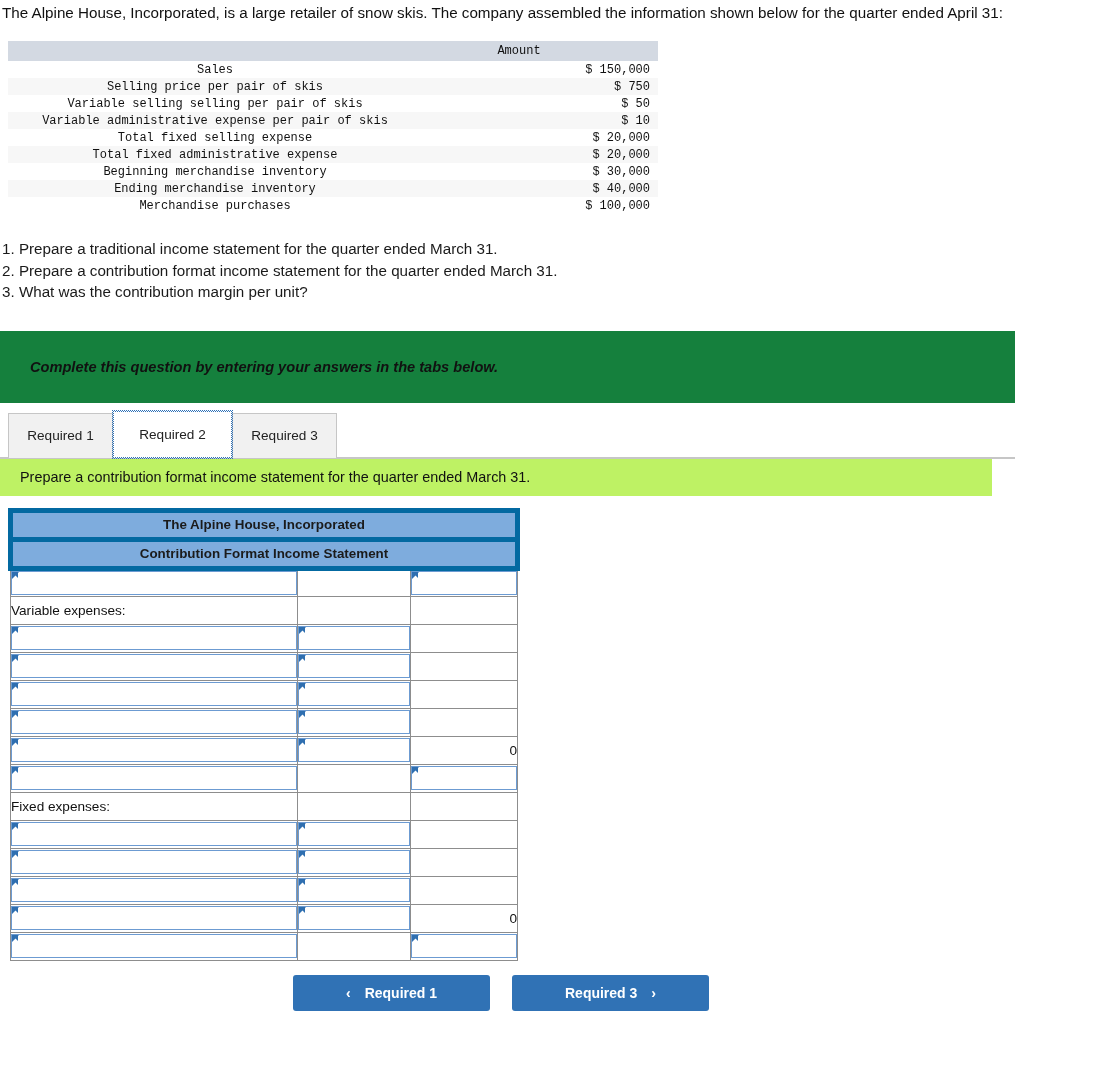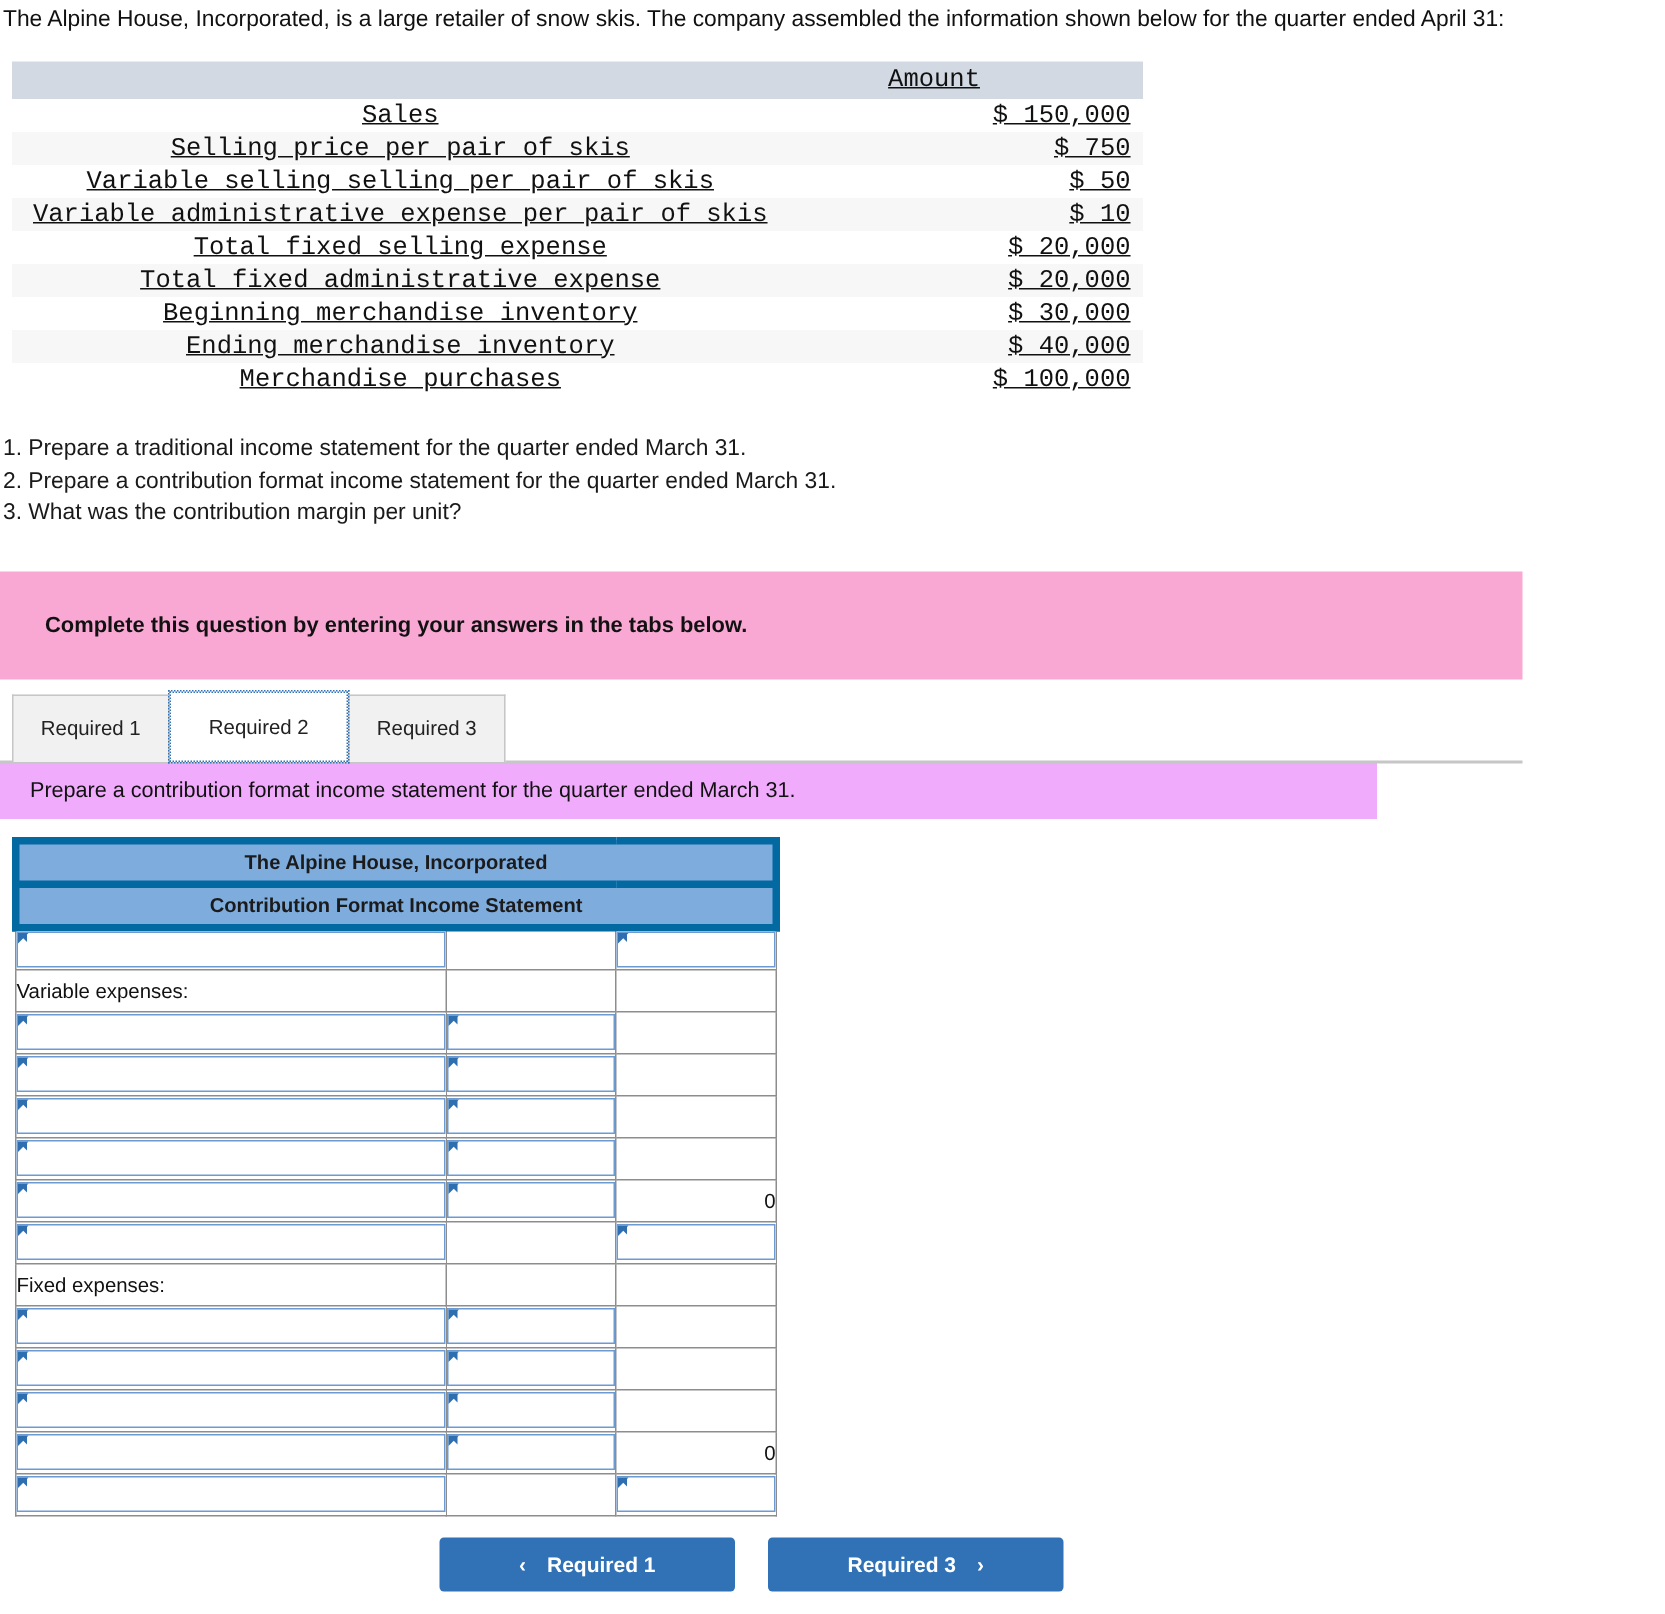--- a/index.html
+++ b/index.html
@@ -19,23 +19,22 @@
     padding: 2px 2px 0 2px;
     width: 1108px;
     color: #111;
   }
 
   
   .facts-wrap { margin: 18px 0 0 8px; }
   table.facts {
     border-collapse: collapse;
     font-family: "Liberation Mono", "DejaVu Sans Mono", monospace;
-    font-size: 17px;
-    color: #111;
-    text-decoration: underline;
+    font-size: 12px;
+    color: #111;
   }
   table.facts td, table.facts th { padding: 0; font-weight: normal; }
   table.facts .lbl {
     width: 400px;
     padding: 1.5px 0 1.5px 14px;
     text-align: center;
     white-space: nowrap;
   }
   table.facts .amt {
     width: 250px;
@@ -53,23 +52,24 @@
     font-size: 15.2px;
     line-height: 21.5px;
   }
   .required-block .req-head { font-weight: bold; }
 
   
   .grey-bar {
     margin: 28px 0 0 0;
     width: 1015px;
     height: 72px;
-    background: #f9a8d4;
+    background: #15803d;
     display: flex;
     align-items: center;
+    font-style: italic;
   }
   .grey-bar span {
     font-size: 14.6px;
     font-weight: bold;
     padding-left: 30px;
     color: #111;
   }
 
   
   .tabs-row {
@@ -103,22 +103,22 @@
   .tab-underline {
     position: absolute;
     left: 0; top: 46px;
     width: 1015px;
     height: 2px;
     background: #c6c6c6;
   }
 
   
   .blue-bar {
-    width: 918px;
-    background: #f0abfc;
+    width: 992px;
+    background: #bef264;
     height: 38px;
     display: flex;
     align-items: center;
   }
   .blue-bar span {
     font-size: 14.4px;
     padding-left: 20px;
     color: #111;
   }
 

